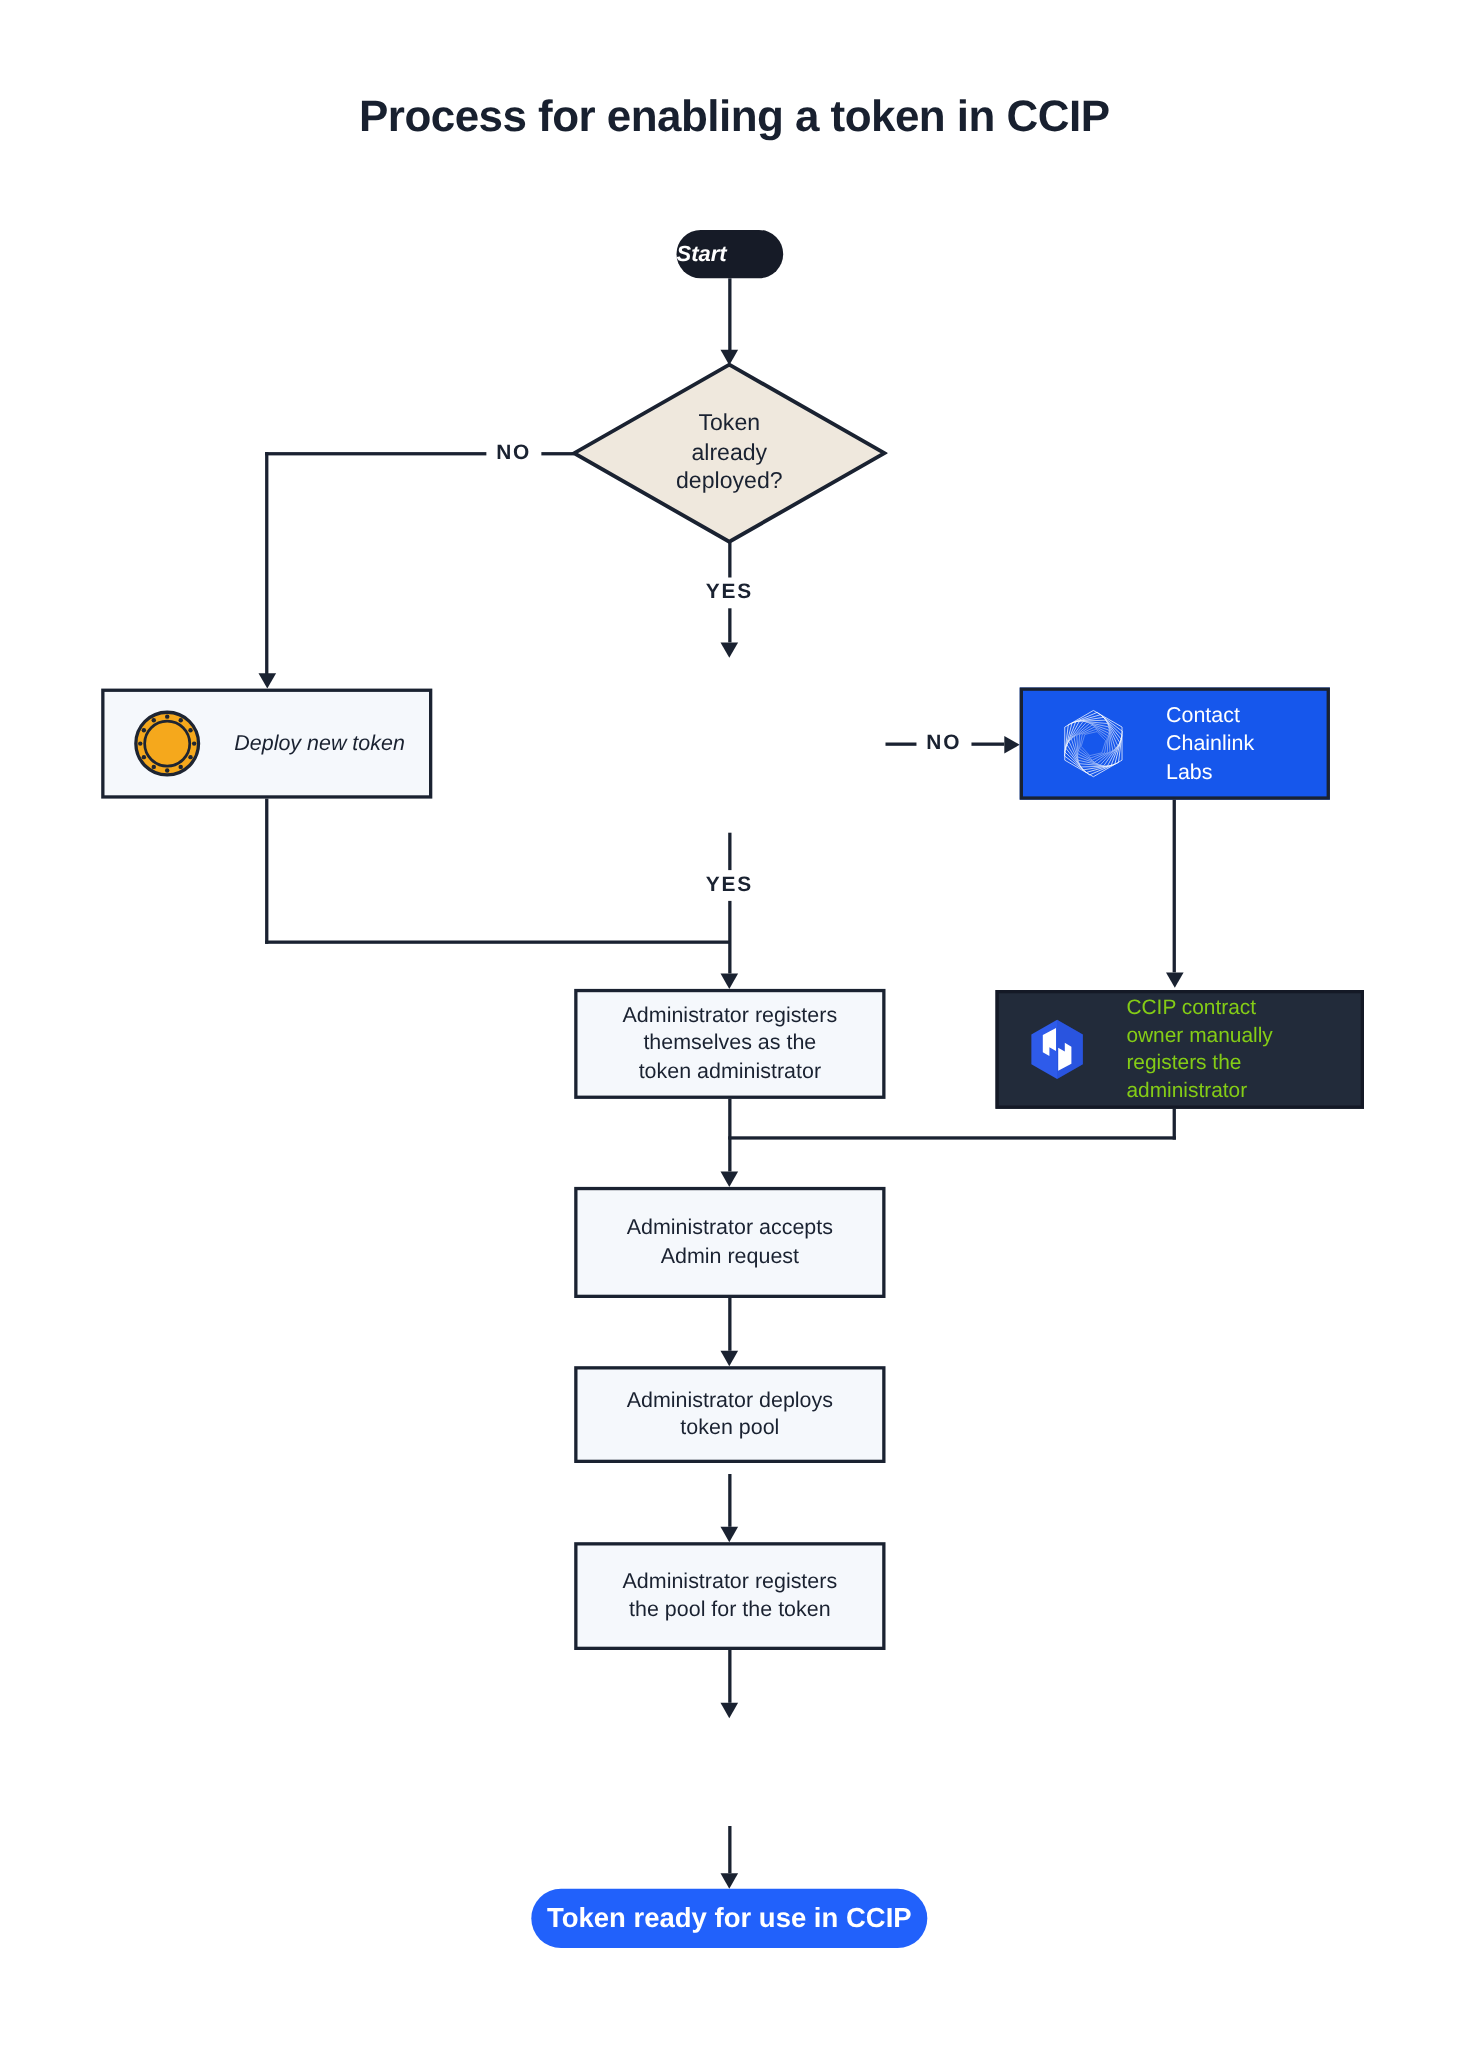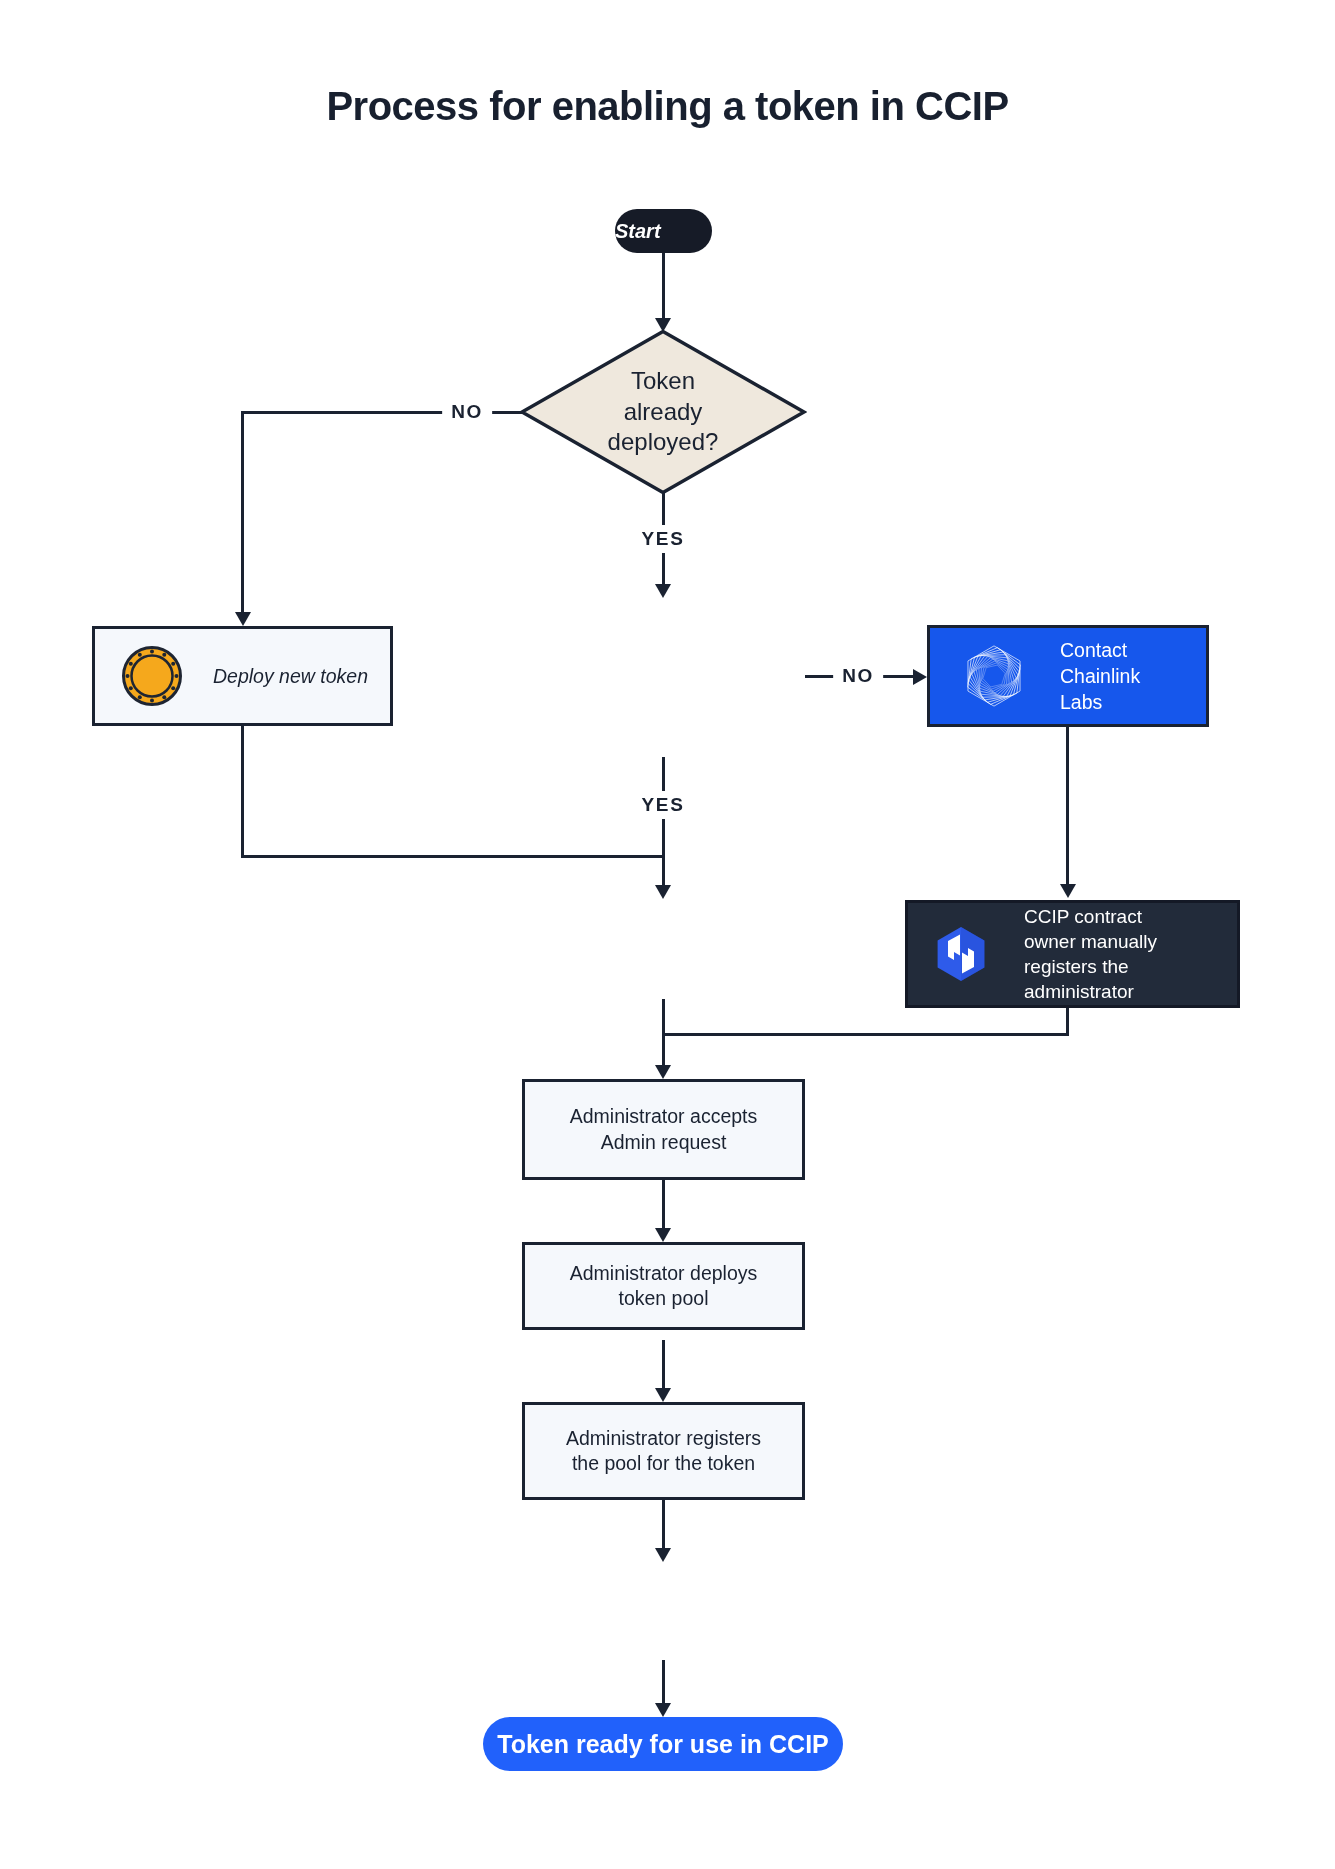--- a/index.html
+++ b/index.html
@@ -41,42 +41,42 @@
   .pill-end{position:absolute;left:483px;top:1717px;width:360px;height:54px;
             background:var(--endblue);border-radius:27px;color:#fff;
             display:flex;align-items:center;justify-content:center;
             font-size:25px;font-weight:700;}
 
   .diamond{position:absolute;width:288px;height:166px;}
   .diamond svg{position:absolute;inset:0;}
   .diamond .dtext{position:absolute;inset:0;display:flex;align-items:center;
                   justify-content:center;text-align:center;line-height:1.28;}
   .d1{left:519px;top:329px;}
-  .d1 .dtext span{font-size:24px;max-width:125px;}
+  .d1 .dtext span{font-size:21px;max-width:125px;}
   .d2{left:519px;top:594px;}
   .d2 .dtext span{font-size:18.5px;max-width:140px;}
 
   .pbox{position:absolute;left:522px;width:283px;background:var(--boxfill);
         border:3px solid var(--ink);display:flex;align-items:center;justify-content:center;
         text-align:center;font-size:19.5px;line-height:1.3;}
   .pbox span{max-width:210px;}
   .b1{top:899px;height:100px;}
   .b2{top:1079px;height:101px;}
   .b3{top:1242px;height:88px;}
   .b4{top:1402px;height:98px;}
   .b5{top:1562px;height:98px;}
 
   .icon-box{position:absolute;display:flex;align-items:center;border:3px solid var(--ink);}
   .deploy-box{left:92px;top:626px;width:301px;height:100px;background:var(--boxfill);
               padding-left:26px;gap:30px;font-size:19.5px;font-style:italic;}
   .contact-box{left:927px;top:625px;width:282px;height:102px;background:var(--blue);
                padding-left:30px;gap:32px;color:#fff;font-size:19.5px;line-height:1.35;}
   .contact-box .txt{max-width:125px;}
   .dark-box{left:905px;top:900px;width:335px;height:108px;background:var(--darknode);
-            border-color:#141926;padding-left:26px;gap:36px;color:#ffffff;
+            border-color:#141926;padding-left:26px;gap:36px;color:#84cc16;
             font-size:19px;line-height:1.32;}
   .dark-box .txt{max-width:172px;}
 </style>
 </head>
 <body>
 
 <div class="canvas">
 
   <div class="title">Process for enabling a token in CCIP</div>
 
@@ -170,20 +170,23 @@
       <g transform="translate(27,29)">
         <polygon points="0,-27 23.4,-13.5 23.4,13.5 0,27 -23.4,13.5 -23.4,-13.5" fill="#2E5BEA"></polygon>
         <polygon points="0,-27 23.4,-13.5 23.4,13.5 0,27 0,0" fill="#2049CC" opacity="0.35"></polygon>
         <path d="M -13,-13 L -1,-19.5 L -1,1.5 L -7,-2 L -7,6 L -13,2.5 Z" fill="#ffffff"></path>
         <path d="M 13,13 L 1,19.5 L 1,-1.5 L 7,2 L 7,-6 L 13,-2.5 Z" fill="#ffffff"></path>
       </g>
     </svg>
     <span class="txt">CCIP contract owner manually registers the administrator</span>
   </div>
 
+  <div class="pbox b1">
+    <span>Administrator registers themselves as the token administrator</span>
+  </div>
 
   <div class="vline" style="left:661.5px;top:999px;height:66px;"></div>
   <div class="vline" style="left:1066px;top:1008px;height:28px;"></div>
   <div class="hline" style="left:662px;top:1033px;width:407px;"></div>
   <div class="ah-down" style="left:655px;top:1065px;"></div>
 
   <div class="pbox b2">
     <span>Administrator accepts Admin request</span>
   </div>
 

